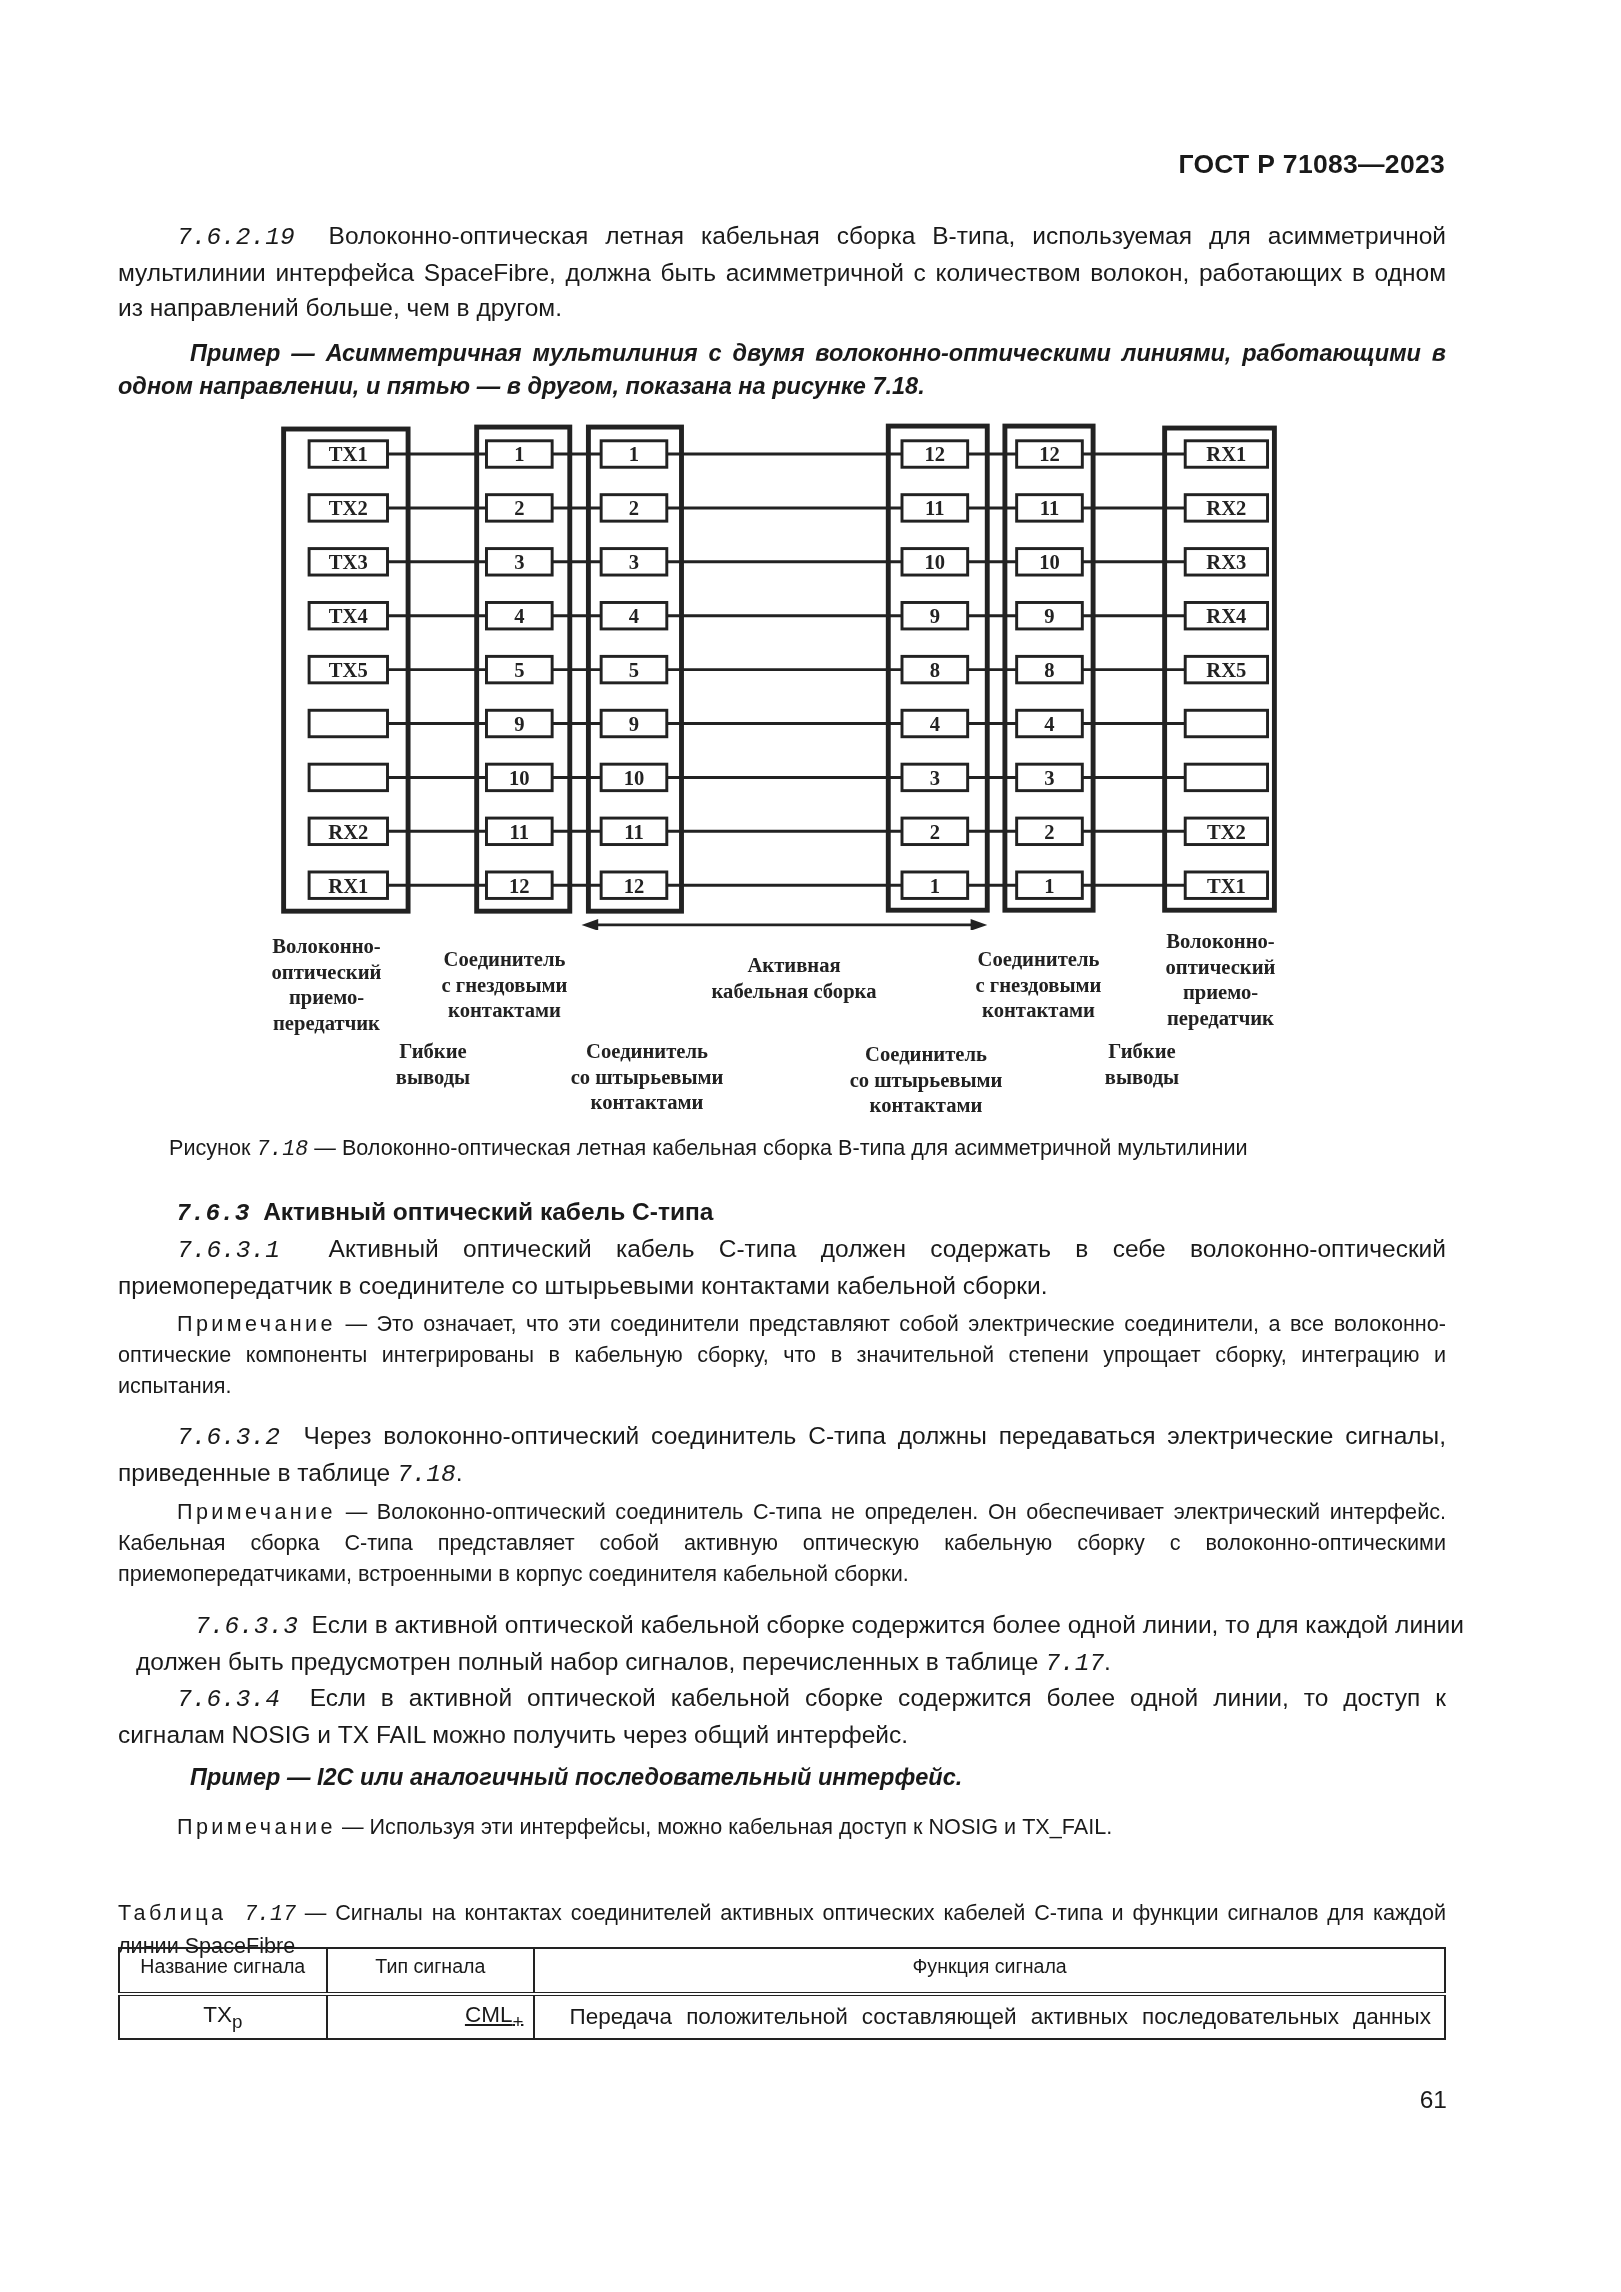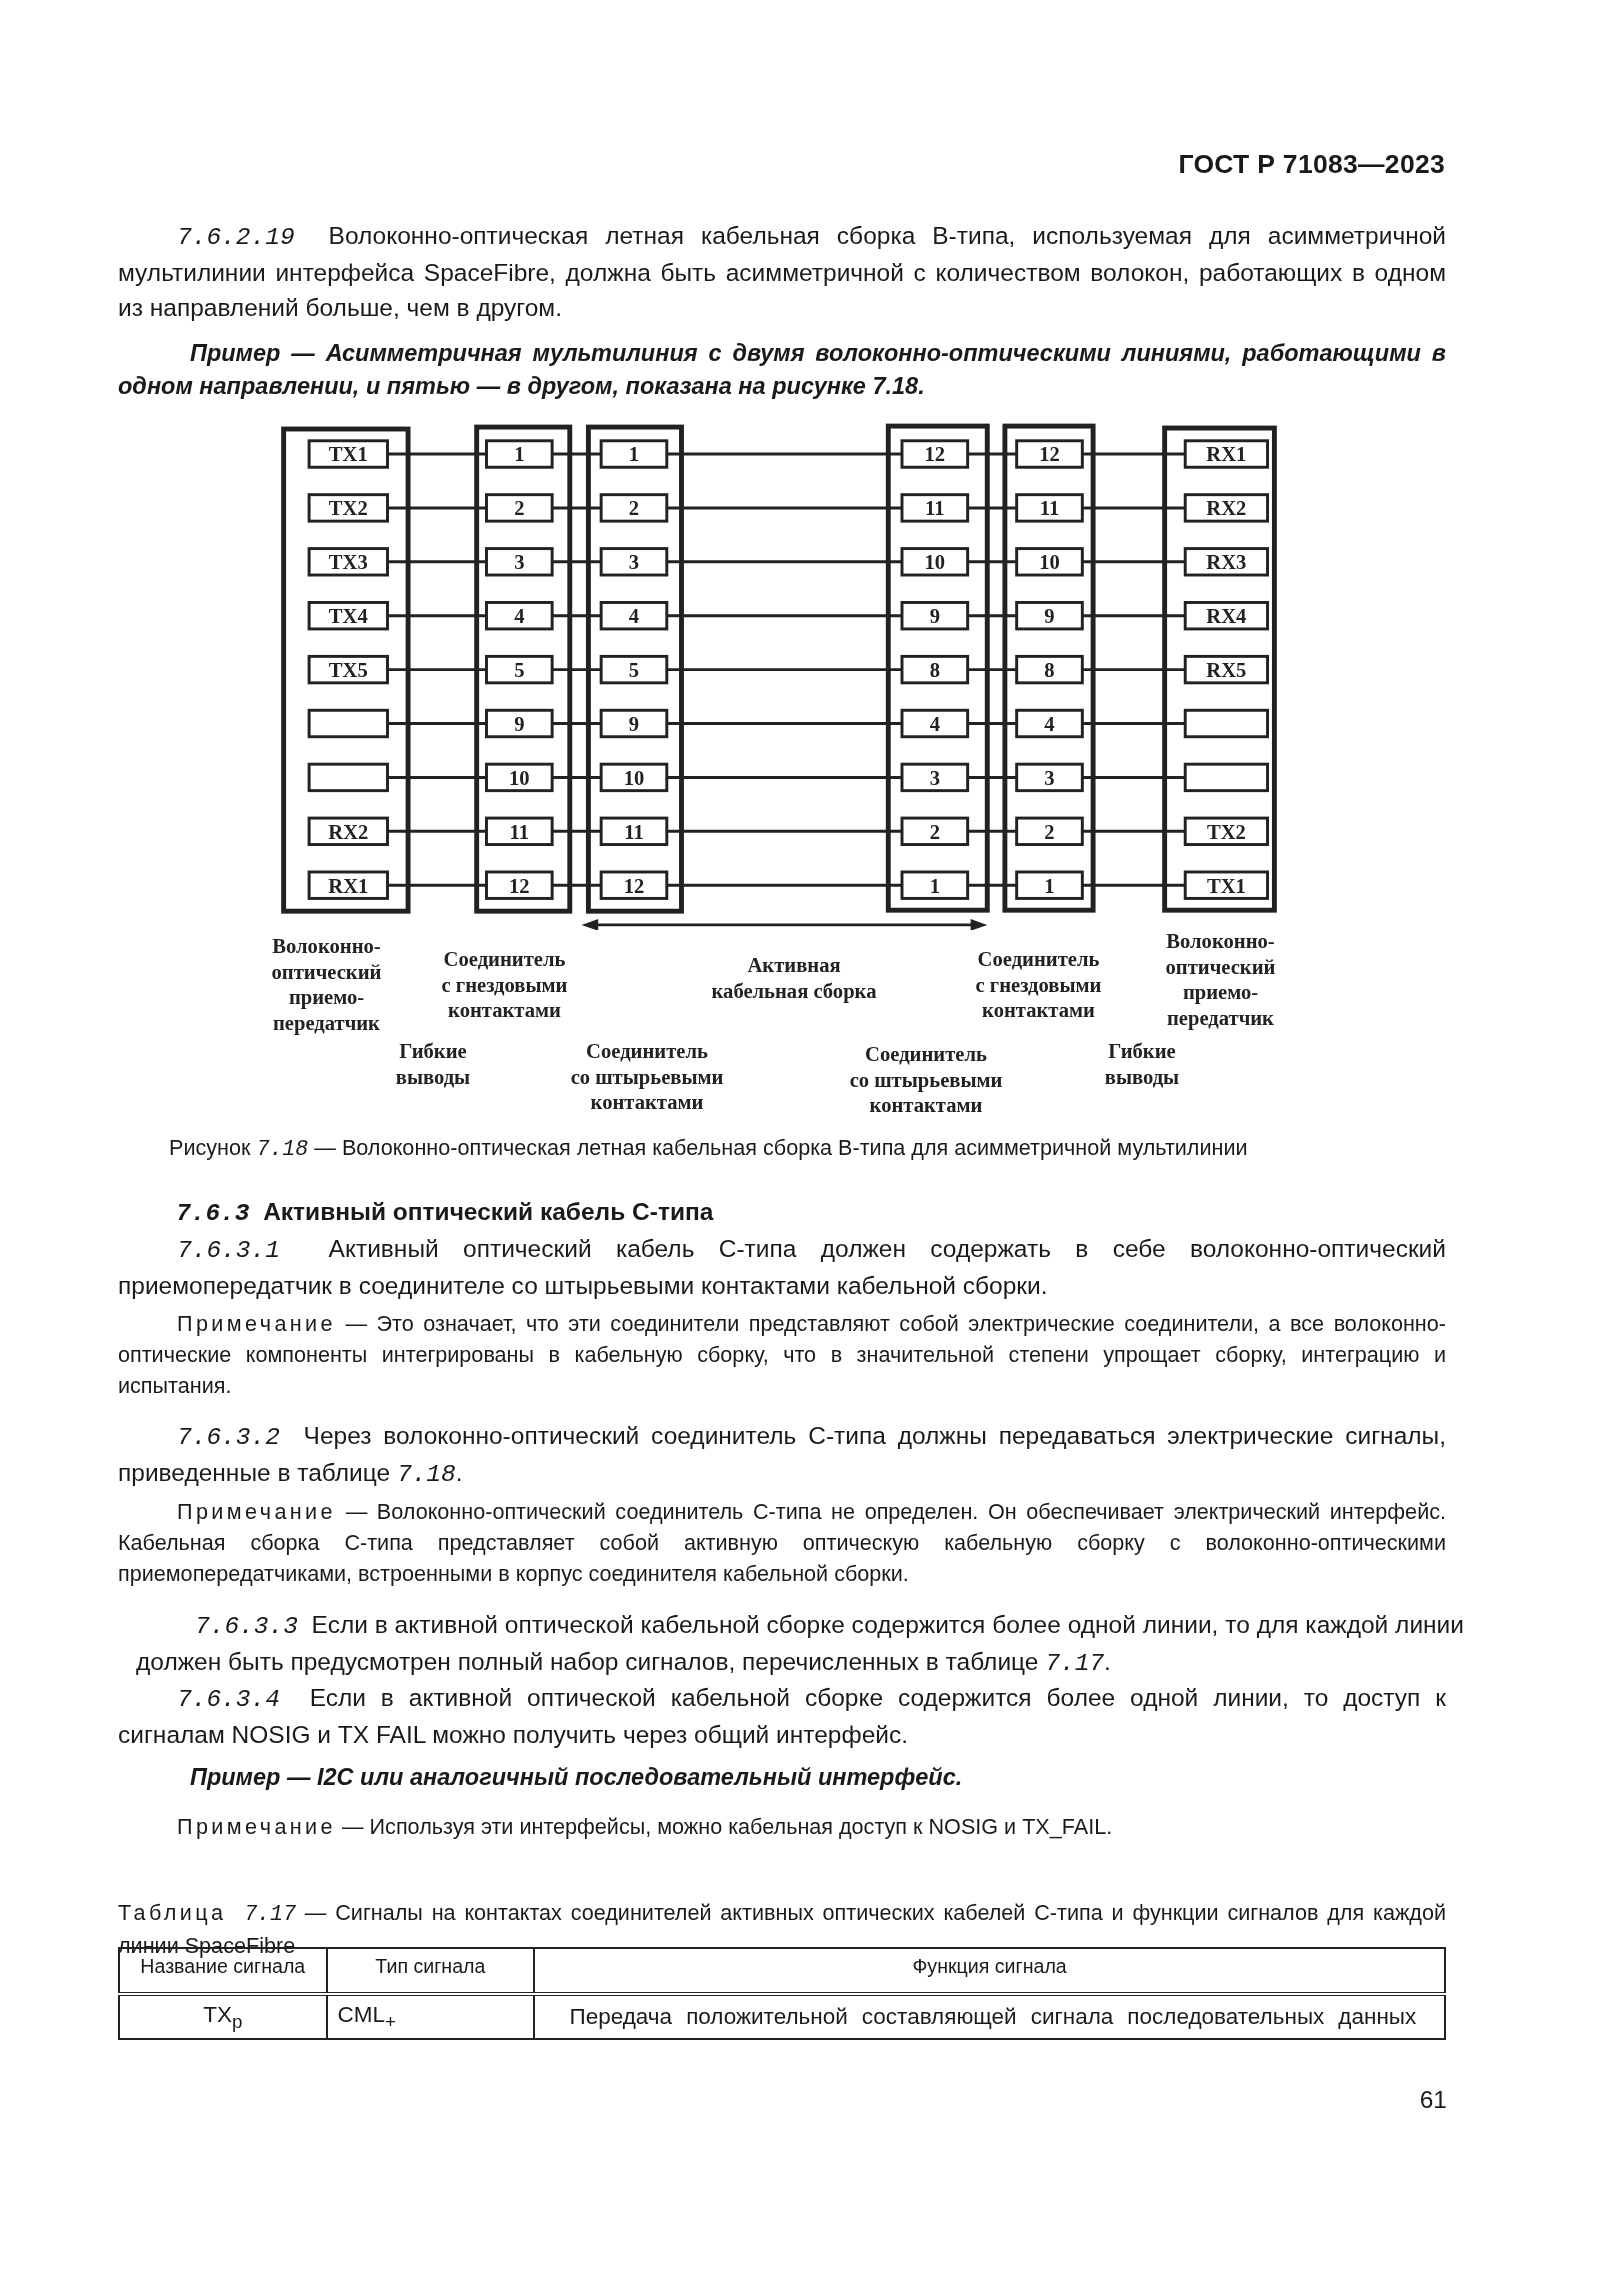--- a/index.html
+++ b/index.html
@@ -400,20 +400,20 @@
   <thead>
     <tr>
       <th style="width:186px;">Название сигнала</th>
       <th style="width:186px;">Тип сигнала</th>
       <th>Функция сигнала</th>
     </tr>
   </thead>
   <tbody>
     <tr>
       <td style="text-align:center; font-size:22.5px;"><span>TX</span><sub>p</sub></td>
-      <td style="text-align:left; font-size:22.5px;"><span>CML</span><sub>+</sub></td>
-      <td style="font-size:22.5px; line-height:29px; text-align:justify; text-indent:24.5px; word-spacing:7.8px;">Передача положительной составляющей сигнала последовательных данных</td>
+      <td style="text-align:right; font-size:22.5px;text-decoration:underline;"><span>CML</span><sub>+</sub></td>
+      <td style="font-size:22.5px; line-height:29px; text-align:justify; text-indent:24.5px; word-spacing:7.8px;">Передача положительной составляющей активных последовательных данных</td>
     </tr>
   </tbody>
 </table>
 
 <div class="abs pgnum">61</div>
 
 
 </body></html>

